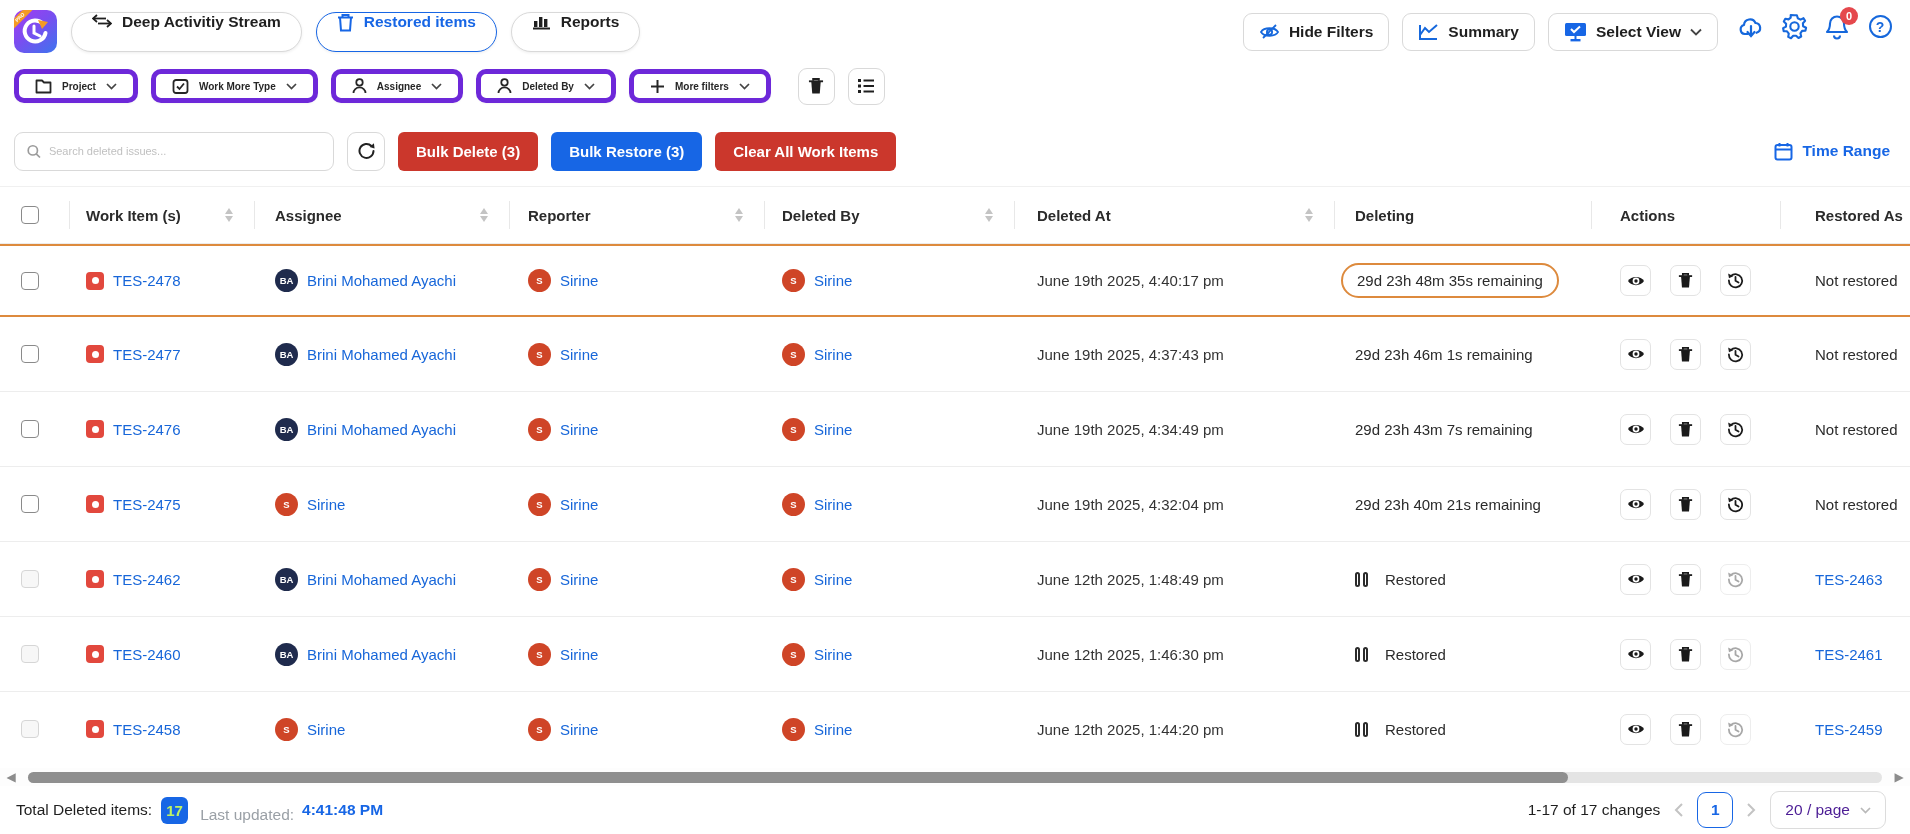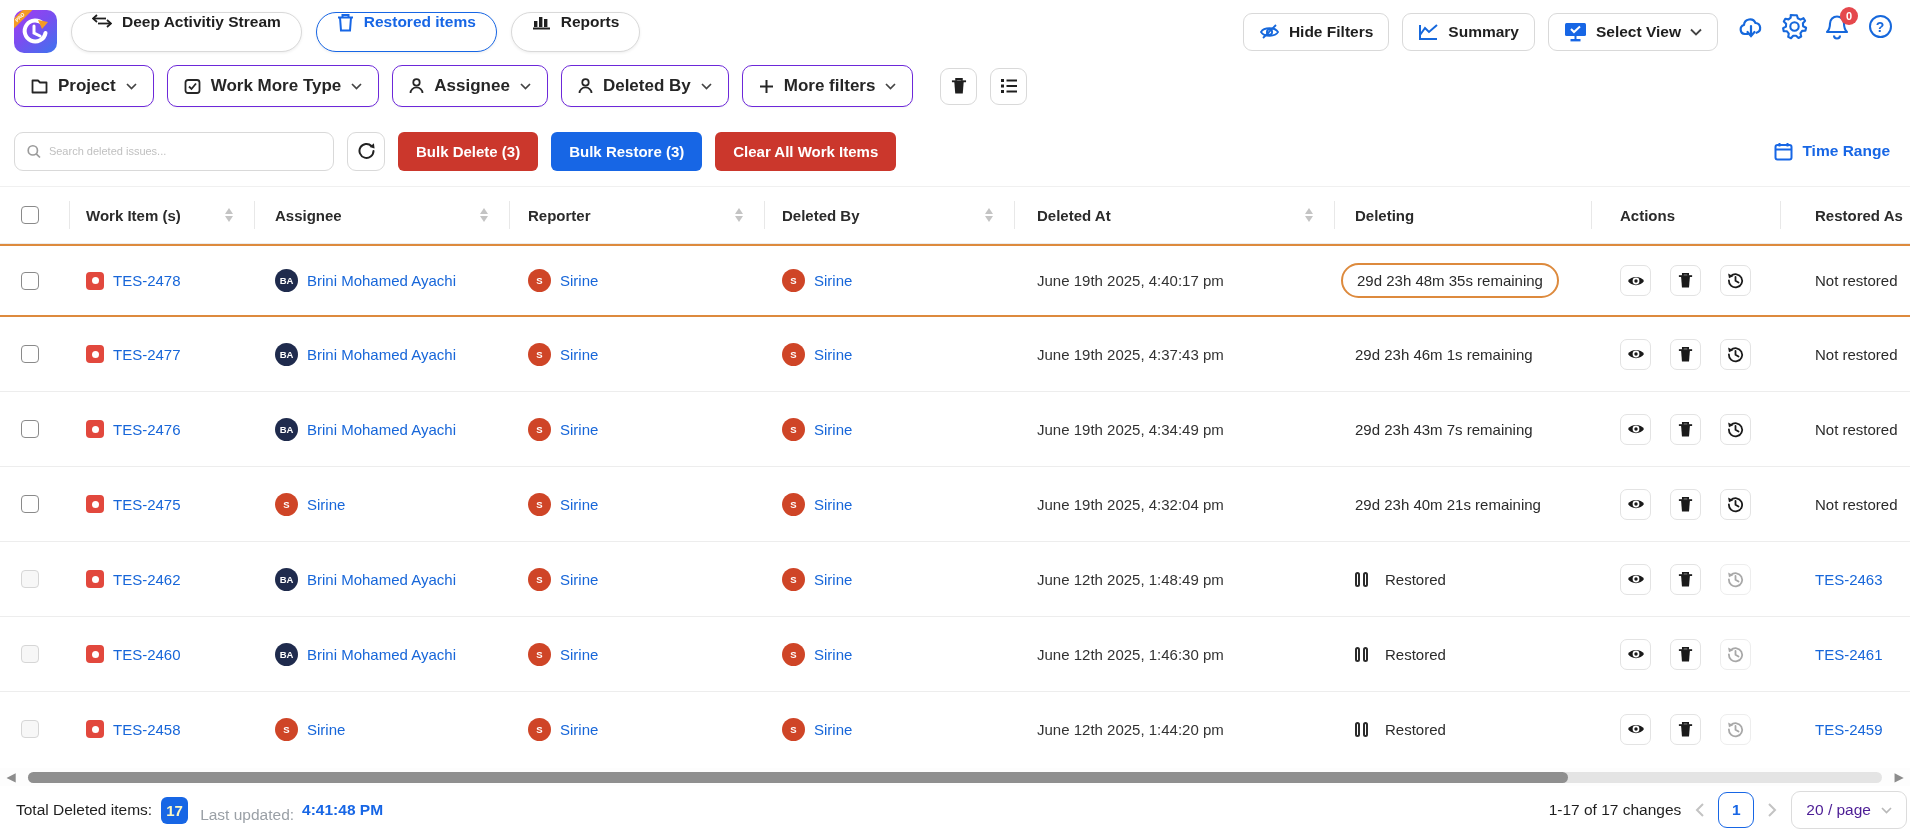--- a/index.html
+++ b/index.html
@@ -25,22 +25,22 @@
   .bare-icon { position:relative; width:28px; height:28px; display:flex; align-items:center; justify-content:center;
     color:#1668dc; cursor:pointer; }
   .badge { position:absolute; top:-6px; right:-7px; min-width:18px; height:18px; border-radius:9px;
     background:#e5484d; color:#fff; font-size:11px; font-weight:bold; display:flex; align-items:center;
     justify-content:center; padding:0 4px; }
   .help-circle { width:23px; height:23px; border-radius:50%; border:2px solid #1668dc; color:#1668dc;
     font-weight:bold; font-size:14px; display:flex; align-items:center; justify-content:center; }
 
   
   .filters { display:flex; align-items:center; gap:13px; padding:4px 14px 10px; height:54px; }
-  .fpill { display:inline-flex; align-items:center; gap:10px; height:42px; padding:0 16px;
-    border:1px solid #6d28d9; border-radius:10px; background:#fff; font-size:17px; font-weight:600;
+  .fpill { display:inline-flex; align-items:center; gap:10px; height:34px; padding:0 16px;
+    border:5px solid #6d28d9; border-radius:10px; background:#fff; font-size:10px; font-weight:600;
     color:#262626; box-shadow:0 1px 2px rgba(0,0,0,.04); cursor:pointer; }
   .sq-btn { width:37px; height:37px; border:1px solid #d9d9d9; border-radius:9px; background:#fff;
     display:flex; align-items:center; justify-content:center; cursor:pointer; color:#1f1f1f; }
 
   
   .toolbar { display:flex; align-items:center; gap:13px; padding:8px 20px 8px 14px; height:70px; }
   .search-box { display:flex; align-items:center; gap:8px; width:320px; height:39px; padding:0 12px;
     border:1px solid #d9d9d9; border-radius:9px; background:#fff; }
   .search-box input { border:none; outline:none; width:100%; font-size:11px; font-family:inherit; color:#404040; }
   .search-box input::placeholder { color:#c0c0c0; }
@@ -107,23 +107,23 @@
 
   
   .hscroll { position:absolute; left:0; right:0; bottom:48px; height:18px; background:#fdfdfd;
     display:flex; align-items:center; }
   .hs-arrow { width:22px; color:#8c8c8c; font-size:12px; text-align:center; cursor:pointer; flex:0 0 auto; }
   .hs-track { position:relative; flex:1; height:11px; border-radius:6px; background:#e4e4e4; margin:0 6px; }
   .hs-thumb { position:absolute; left:0; top:0; height:11px; width:1540px; border-radius:6px; background:#8f8f8f; cursor:grab; }
 
   
   .footer { position:absolute; left:0; right:0; bottom:0; height:48px; display:flex; align-items:center;
-    padding:0 3px 0 16px; font-size:15.5px; background:#fff; }
+    padding:0 24px 0 16px; font-size:15.5px; background:#fff; }
   .count-badge { display:inline-flex; align-items:center; justify-content:center; min-width:27px; height:27px;
-    border-radius:6px; background:#1766e5; color:#fef9c3; font-weight:bold; font-size:15px; margin:0 12px 0 9px; }
+    border-radius:6px; background:#1766e5; color:#bef264; font-weight:bold; font-size:15px; margin:0 12px 0 9px; }
   .f-muted { color:#9aa0a6;margin-top:9px; }
   .f-time { color:#1766e5; font-weight:bold; margin-left:8px; }
   .f-right { margin-left:auto; display:flex; align-items:center; gap:14px; }
   .pg-chev { color:#c3c3c3; display:flex; align-items:center; cursor:pointer; }
   .pg-num { width:36px; height:36px; border:1.5px solid #1766e5; border-radius:9px; color:#1766e5;
     font-weight:600; display:flex; align-items:center; justify-content:center; cursor:pointer; }
   .pg-size { height:38px; padding:0 14px; border:1px solid #dcdcdc; border-radius:9px; display:flex;
     align-items:center; gap:10px; color:#4c1d95; cursor:pointer; }
 </style>
 </head>

